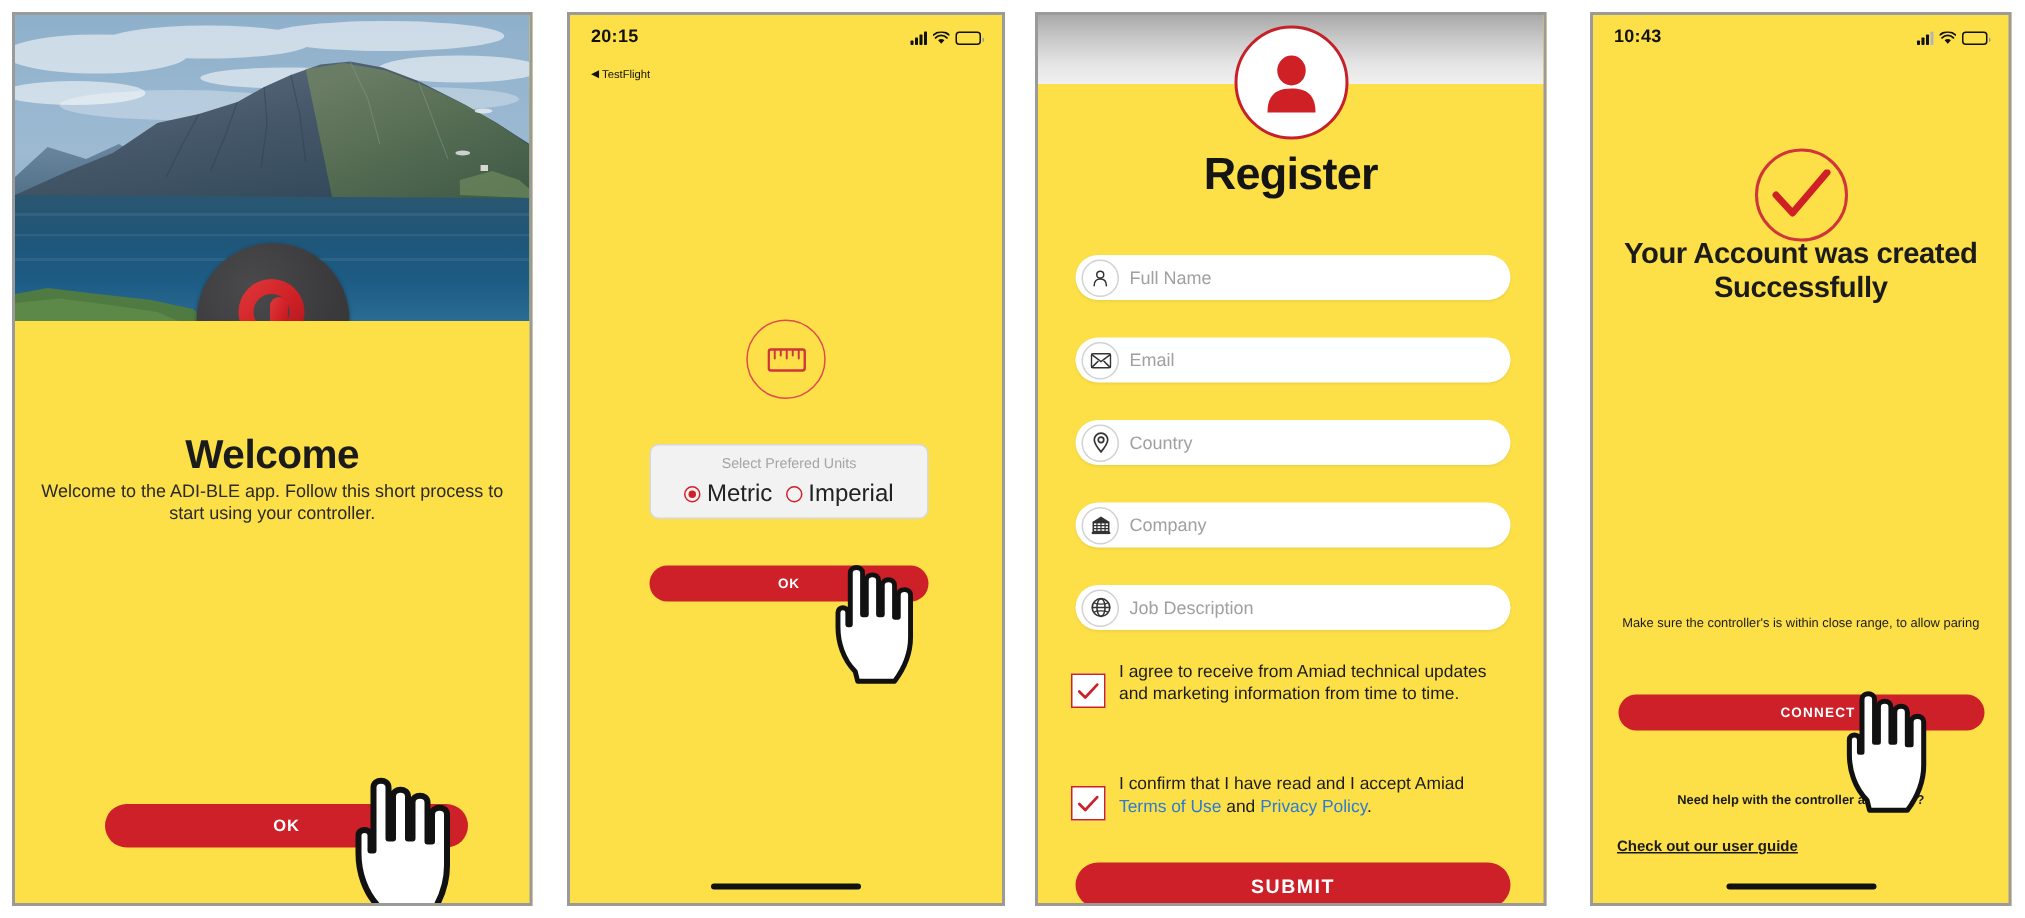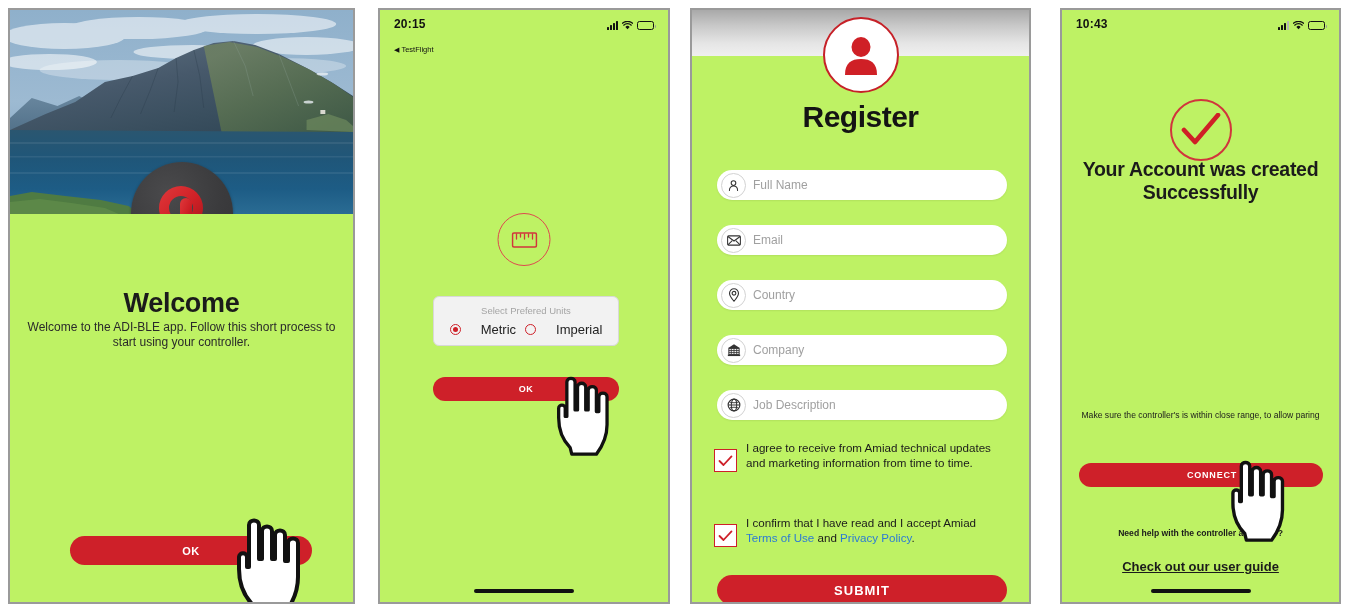--- a/index.html
+++ b/index.html
@@ -6,21 +6,21 @@
   body{
     width:1350px;height:612px;
     background:#ffffff;
     font-family:"Liberation Sans", sans-serif;
     overflow:hidden;
     position:relative;
   }
   .stage{position:relative;width:1350px;height:612px;}
   .phone{
     position:absolute;
-    background:#bef264;
+    background:#fde047;
     border:2px solid #9a9a9a;
     box-sizing:border-box;
     overflow:hidden;
   }
   
   #panel-welcome   {left:8px;   top:8px;  width:347px; height:596px;}
   #panel-units     {left:378px; top:8px;  width:292px; height:596px;}
   #panel-register  {left:690px; top:8px;  width:341px; height:596px;}
   #panel-success   {left:1060px;top:8px;  width:281px; height:596px;}
 
@@ -119,21 +119,21 @@
     display:flex;flex-direction:column;align-items:center;justify-content:center;gap:6px;
   }
   .units-box-label{font-size:9.5px;color:#a5a5a5;}
   .radio-row{display:flex;align-items:center;gap:9px;}
   .radio-item{display:flex;align-items:center;gap:4px;cursor:pointer;}
   .radio{
     width:11px;height:11px;border-radius:50%;border:1.6px solid #ce2029;
     box-sizing:border-box;display:flex;align-items:center;justify-content:center;
   }
   .radio.on::after{content:"";width:5px;height:5px;border-radius:50%;background:#ce2029;}
-  .radio-label{font-size:13px;color:#222;margin-left:16px;}
+  .radio-label{font-size:16px;color:#222;}
   #units-ok{left:431px - 378px;}
   #units-ok{left:53px;top:367px;width:186px;height:24px;font-size:9px;}
 
   
   .reg-topgrad{
     position:absolute;left:0;top:0;width:100%;height:46px;
     background:linear-gradient(to bottom,#a9a9a9 0%,#c9c9c9 35%,#e5e5e5 72%,#f0f0f0 100%);
   }
   #reg-avatar{position:absolute;left:50%;top:7px;transform:translateX(-50%);width:76px;height:76px;border-width:2px;border-color:#c62128;background:#fff;}
   .reg-title{
@@ -171,22 +171,22 @@
   .succ-hint{
     position:absolute;left:16px;right:16px;top:400px;text-align:center;
     font-size:8.6px;line-height:1.35;color:#1b1b1b;
   }
   #connect-btn{left:17px;top:453px;width:244px;height:24px;font-size:9px;letter-spacing:.8px;padding-left:28px;}
   .succ-help{
     position:absolute;left:16px;right:16px;top:518px;text-align:center;
     font-size:8.6px;line-height:1.35;color:#1b1b1b;font-weight:bold;
   }
   .succ-guide{
-    position:absolute;left:16px;right:16px;top:549px;text-align:center;
-    font-size:13px;color:#1b1b1b;font-weight:bold;
+    position:absolute;left:16px;right:16px;top:549px;text-align:left;
+    font-size:10px;color:#1b1b1b;font-weight:bold;
   }
   .succ-guide span{text-decoration:underline;cursor:pointer;}
 </style>
 </head>
 <body>
 
 <div class="stage">
 
   <div class="phone" id="panel-welcome">
 

